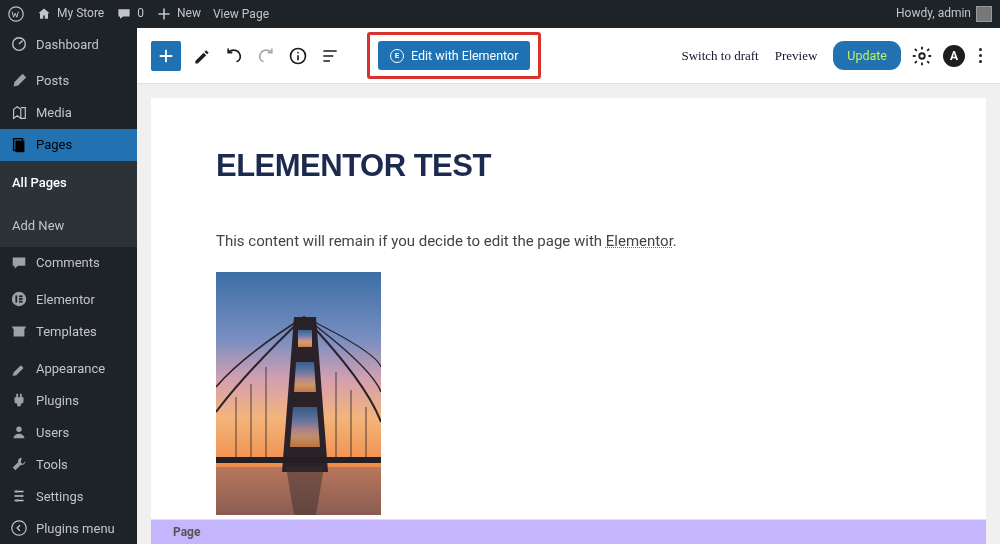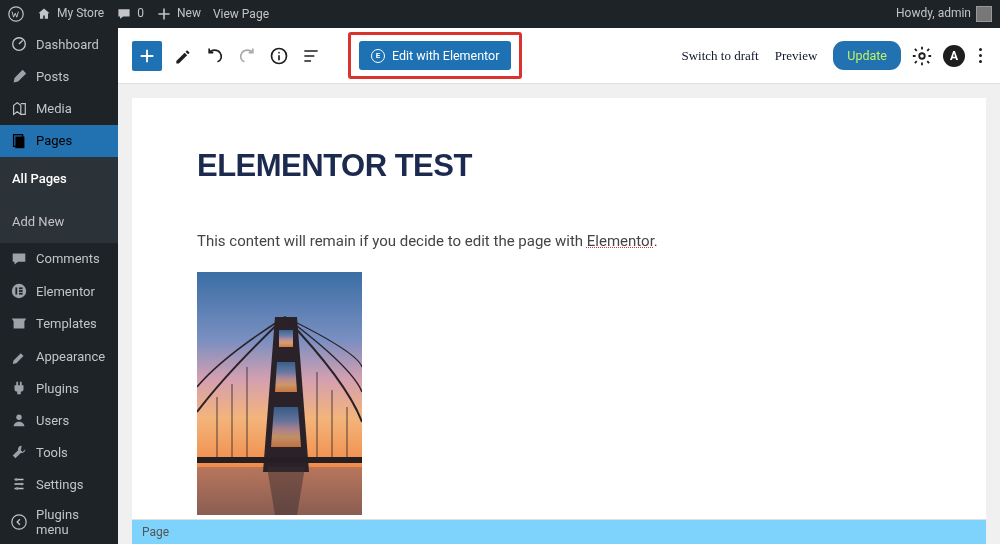--- a/index.html
+++ b/index.html
@@ -10,21 +10,21 @@
   .adminbar .left { display: flex; align-items: center; gap: 12px; }
   .adminbar .right { margin-left: auto; display: flex; align-items: center; gap: 8px; }
   .adminbar .item { display: flex; align-items: flex-start; gap: 5px; color: #c3c4c7; cursor: pointer; }
   .adminbar .avatar { width: 16px; height: 16px; background: #777; border: 1px solid #999; }
   .adminbar svg { width: 16px; height: 16px; fill: #c3c4c7; }
 
   
   .wrap { display: flex; height: calc(544px - 28px); }
 
   
-  .sidebar { width: 118px; background: #1d2327; color: #c3c4c7; display: flex; flex-direction: column; font-size: 13px; }
+  .sidebar { width: 137px; background: #1d2327; color: #c3c4c7; display: flex; flex-direction: column; font-size: 13px; }
   .sidebar .mi { display: flex; align-items: center; gap: 8px; padding: 7px 10px; cursor: pointer; position: relative; }
   .sidebar .mi svg { width: 18px; height: 18px; fill: #9ca2a7; flex-shrink: 0; }
   .sidebar .mi.current { background: #2271b1; color: #000000; }
   .sidebar .mi.current svg { fill: #fff; }
   .sidebar .mi.current::after { content:""; position:absolute; right:-8px; top:50%; transform:translateY(-50%); border:8px solid transparent; border-left-color:#2271b1; }
   .sidebar .sub { background: #2c3338; }
   .sidebar .sub .subi { padding: 14px 12px; cursor: pointer; color: #c3c4c7; }
   .sidebar .sub .subi.cur { color: #fff; font-weight: 500; }
   .sidebar .sep { height: 12px; }
   .sidebar .collapse { margin-top: auto; }
@@ -49,21 +49,21 @@
   .toolbar .dots span{width:3px;height:3px;background:#1e1e1e;border-radius:50%;}
 
   .canvas-area { flex:1; background:#f0f0f1; padding: 14px 14px 0 14px; overflow:hidden; position:relative;}
   .page-canvas { background:#fff; height: 100%; padding: 50px 65px 12px 65px; }
   .page-title { font-family: Arial, sans-serif; font-size: 31px; font-weight: 900; color:#1b2a4e; letter-spacing:-0.5px; margin-bottom: 30px; }
   .body-text { font-size: 15px; color:#444; margin-bottom: 22px; margin-top: 48px; }
   .body-text .uline { text-decoration: underline dotted #d63638; text-decoration-thickness:1px; }
   .img-block { width: 165px; height: 243px; overflow:hidden; position:relative;}
   .img-block svg { width:100%; height:100%; position:absolute; }
 
-  .bottombar { position:absolute; left:14px; right:14px; bottom:0; background:#7dd3fc; border-top:1px solid #e0e0e0; padding: 5px 10px; font-size:12px; color:#555; }
+  .bottombar { position:absolute; left:14px; right:14px; bottom:0; background:#c4b5fd; border-top:1px solid #e0e0e0; padding: 5px 22px; font-size:12px; color:#555;font-weight:bold; }
 </style>
 </head>
 <body>
 
 <div class="adminbar">
   <div class="left">
     <span class="item">
         <svg viewBox="0 0 20 20">
           <circle cx="10" cy="10" r="9" fill="none" stroke="#c3c4c7" stroke-width="1.5"></circle>
           <path d="M5 7l2 7 2-5 2 5 2-7" fill="none" stroke="#c3c4c7" stroke-width="1.2"></path>

